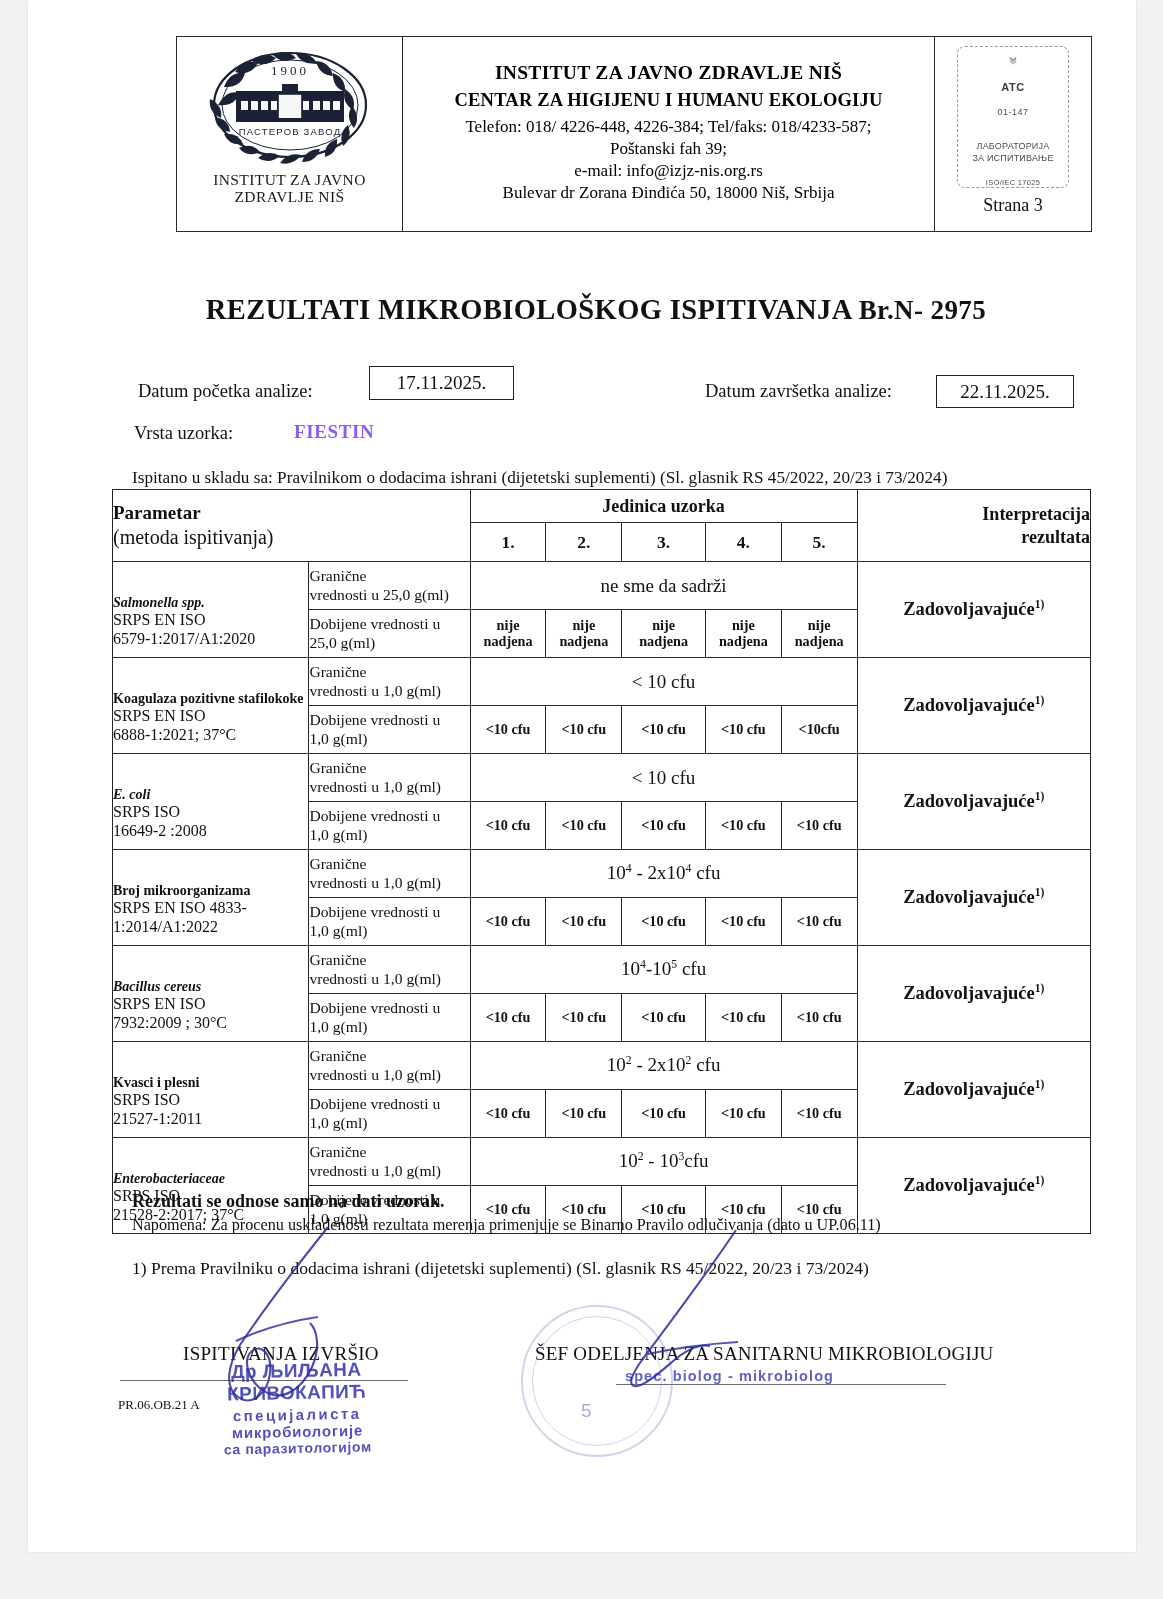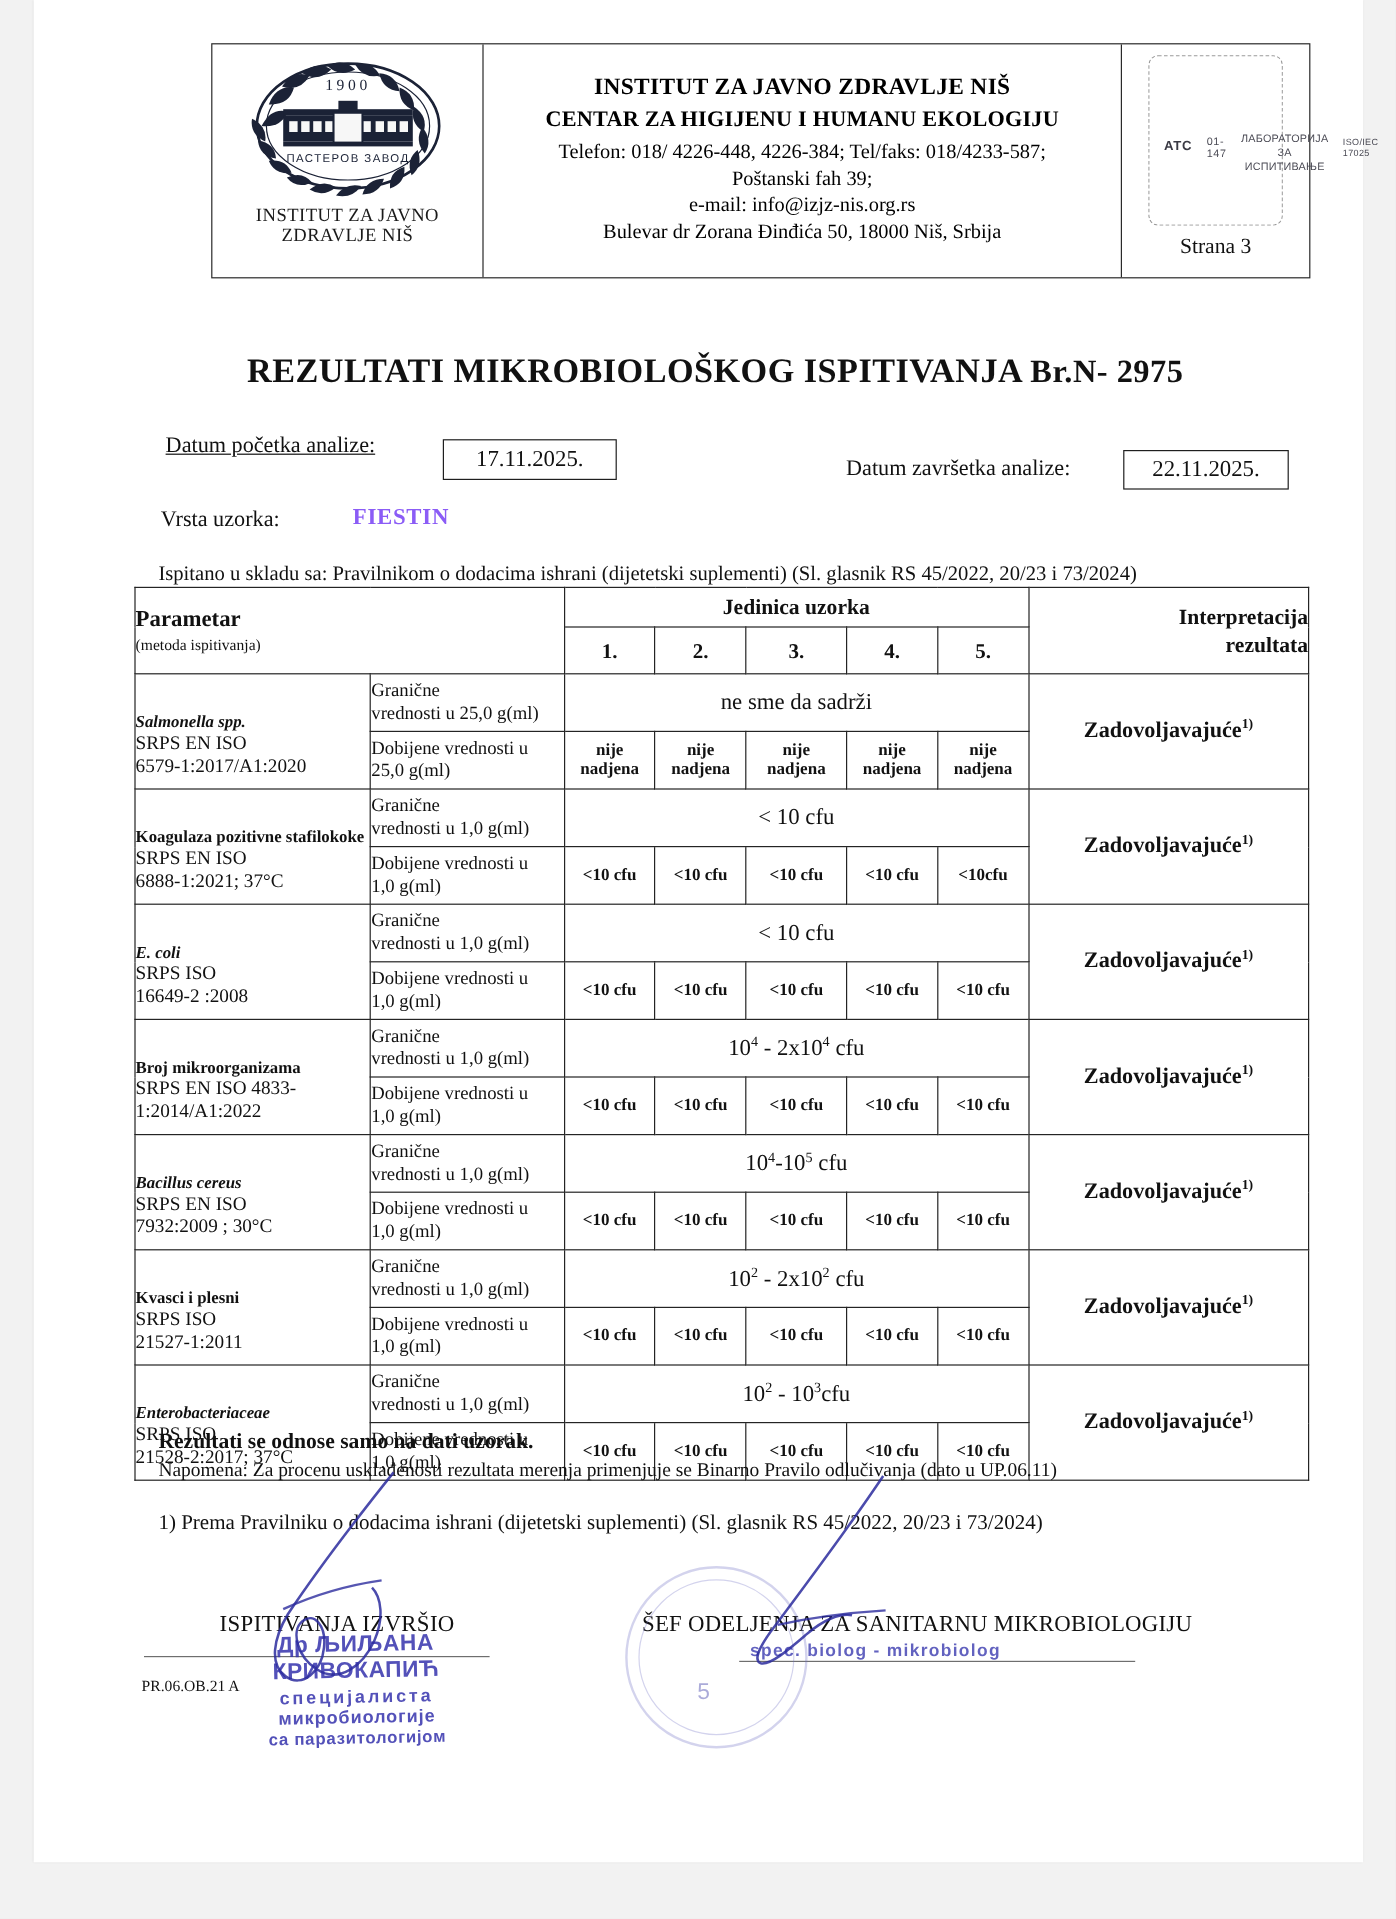--- a/index.html
+++ b/index.html
@@ -58,21 +58,21 @@
   .hdr-right {
     width: 156px;
     display: flex; flex-direction: column;
     align-items: center; justify-content: flex-start;
     padding-top: 9px;
   }
   .atc-box {
     width: 112px; height: 142px;
     border: 1px dashed #9a9a9a;
     border-radius: 8px;
-    display: flex; 
+    display: flex; flex-direction: column;
     align-items: center; justify-content: space-between;
     padding-top: 9px;
     font-family: "Liberation Sans", sans-serif;
     color: #4b4b55;
     gap: 12px;
   }
   .atc-chev { width: 34px; height: 38px; margin-bottom: 4px; }
   .atc-name { font-size: 11px; font-weight: bold; letter-spacing: .6px; color:#3a3a44; }
   .atc-code { font-size: 9px; margin-top: 2px; letter-spacing: .5px; }
   .atc-lab { font-size: 9px; margin-top: 11px; text-align: center; line-height: 1.35; letter-spacing: .2px; }
@@ -87,21 +87,21 @@
     font-size: 28.5px;
     font-weight: bold;
     letter-spacing: .4px;
     color: #111;
     margin-left: 28px;
   }
   .title .brn { font-size: 27px; }
 
   
   .lbl { position: absolute; font-size: 18.5px; color: #111; }
-  .datum1 { left: 110px; top: 362px; text-decoration: underline; }
+  .datum1 { left: 110px; top: 381px; }
   .datum2 { left: 677px; top: 381px; }
   .vrsta-lbl { left: 106px; top: 423px; }
   .vrsta-val {
     position: absolute; left: 266px; top: 421px;
     font-size: 19px; font-weight: bold; letter-spacing: .6px; color: #8b5cf6;
   }
   .datebox {
     position: absolute;
     border: 1.8px solid #1f1f1f;
     display: flex; align-items: center; justify-content: center;
@@ -133,21 +133,21 @@
   .c-u1, .c-u2, .c-u3, .c-u4, .c-u5 { width: 76px; }
   .c-u3 { width: 84px; }
   .c-interp { width: 234px; }
 
   .th-param {
     text-align: left;
     padding: 8px 0 6px 7px;
     vertical-align: top;
   }
   .th-param .p1 { font-size: 19px; font-weight: bold; }
-  .th-param .p2 { font-size: 13px; margin-top: 2px; }
+  .th-param .p2 { font-size: 20px; margin-top: 2px; }
   .th-ju {
     text-align: center; font-size: 18px; height: 33px; font-weight: bold;
   }
   .th-num {
     text-align: center; font-size: 17.5px; font-weight: bold; height: 39px;
   }
   .th-interp {
     text-align: right; font-size: 18px; font-weight: bold; line-height: 1.25;
   }
 

